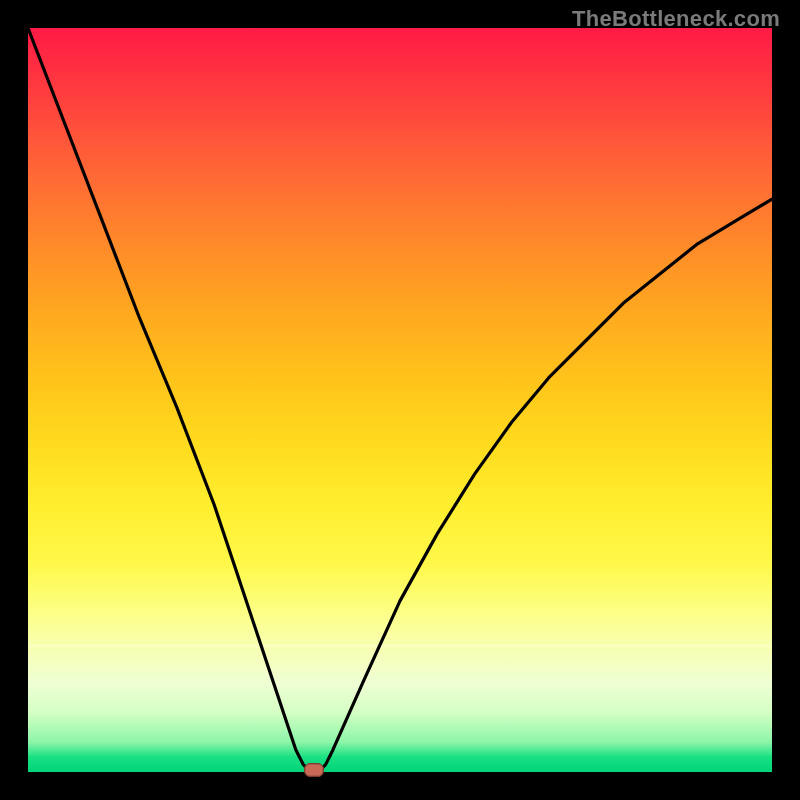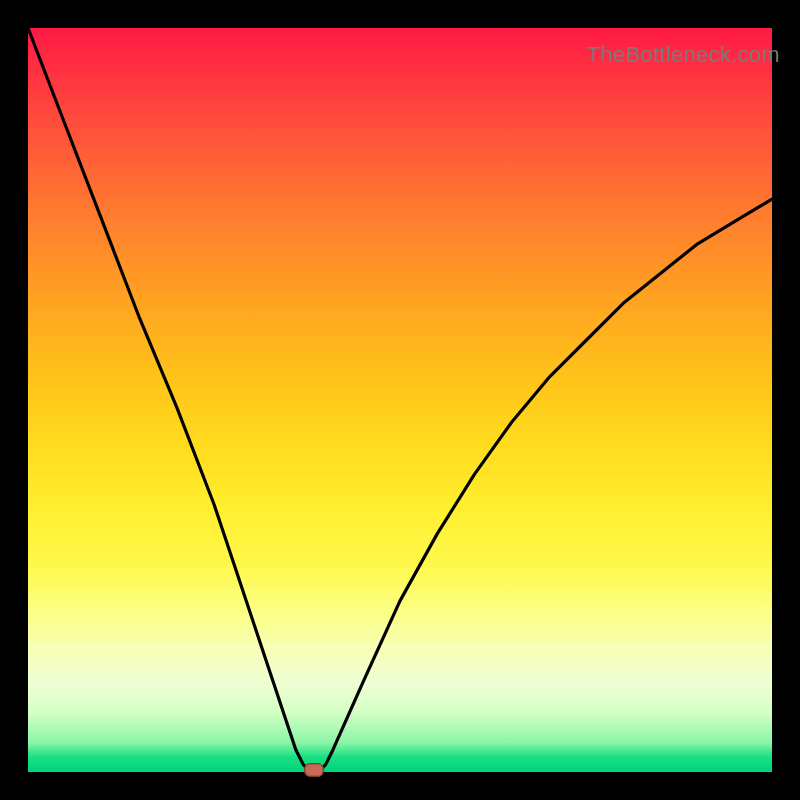--- a/index.html
+++ b/index.html
@@ -16,24 +16,23 @@
     width: 800px;
     height: 800px;
     background: #000;
   }
   .watermark {
     position: absolute;
     top: 6px;
     right: 20px;
     color: #7a7a7a;
     font-size: 22px;
-    font-weight: 400;
+    font-weight: 700;
     letter-spacing: 0.3px;
     z-index: 5;
-    margin-top: 36px;
   }
   .plot {
     position: absolute;
     left: 28px;
     top: 28px;
     width: 744px;
     height: 744px;
     background: linear-gradient(to bottom,
       #ff1a45 0%,
       #ff3a3f 8%,

